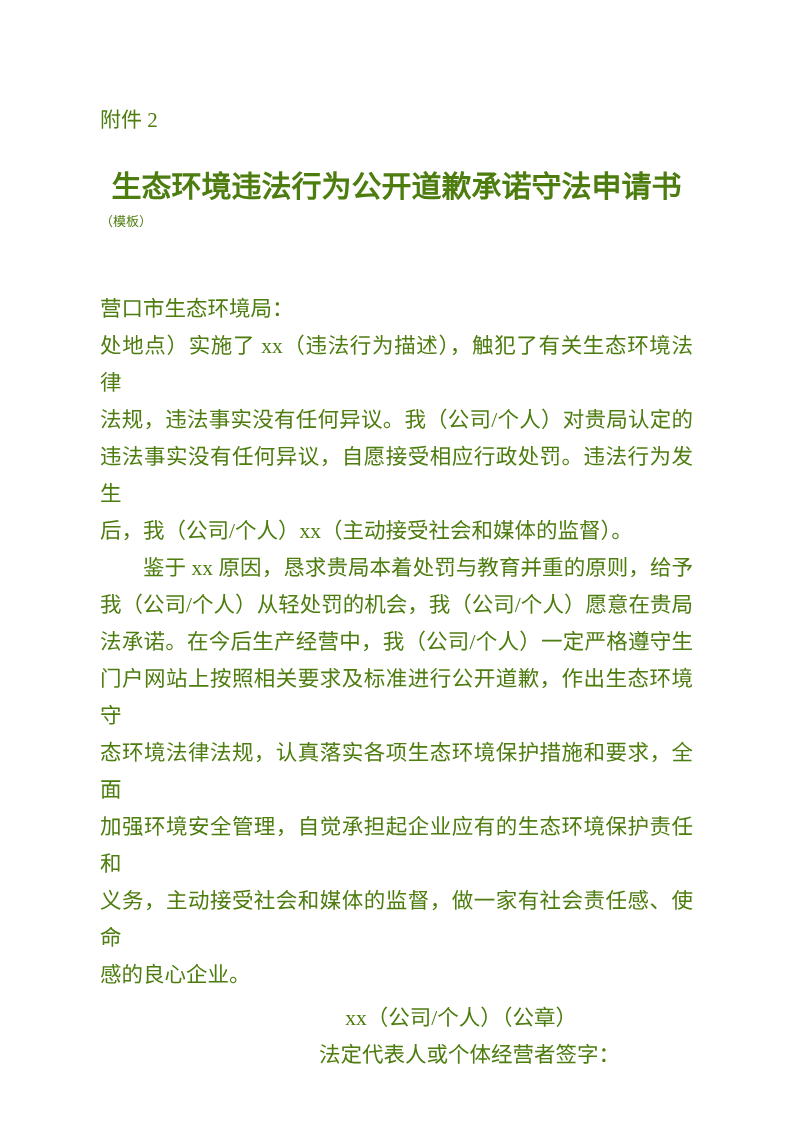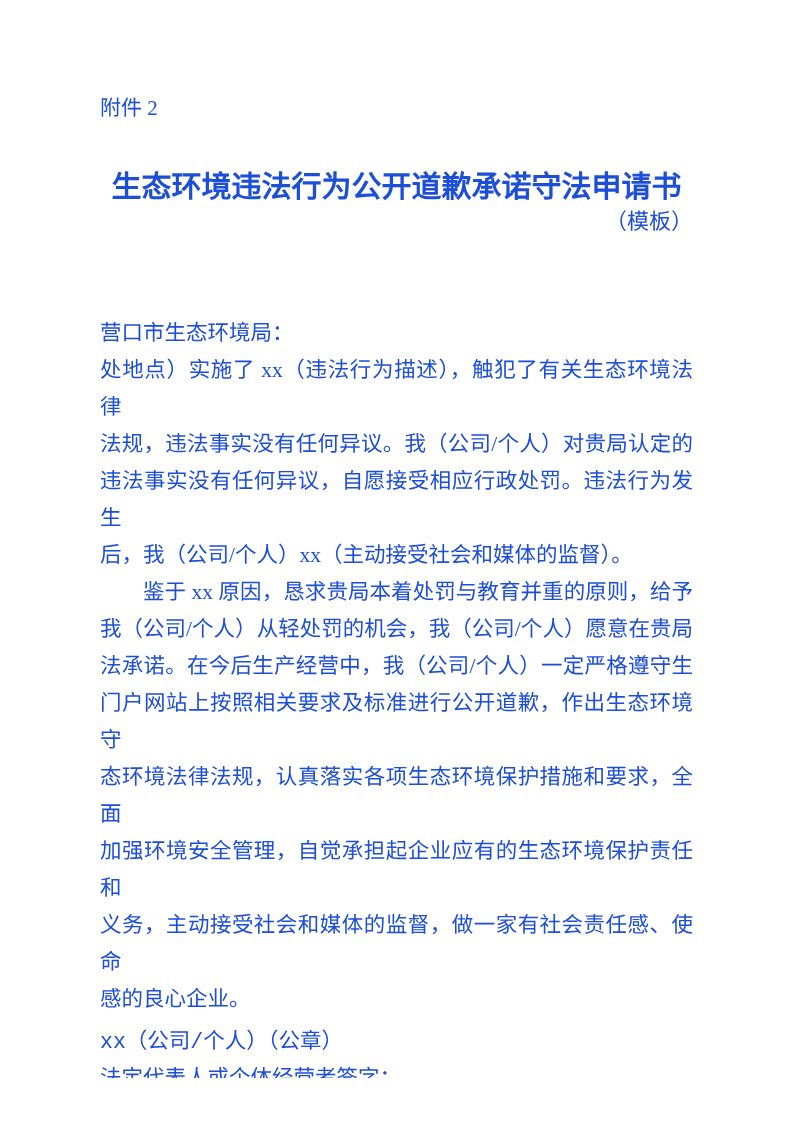--- a/index.html
+++ b/index.html
@@ -7,46 +7,46 @@
     padding: 0;
     background: #ffffff;
   }
   .page {
     position: relative;
     width: 793px;
     height: 1078px;
     margin: 0 auto;
     background: #ffffff;
     box-sizing: border-box;
-    padding: 0 100px;
+    padding: 12px 100px;
     overflow: hidden;
     font-family: "Liberation Serif", "DejaVu Serif", serif;
-    color: #1d4ed8;
+    color: #4d7c0f;
   }
   .attachment-label {
     margin-top: 93px;
     font-size: 21px;
     line-height: 30px;
     text-align: left;
   }
   .doc-title {
-    margin-top: 42px;
+    margin-top: 30px;
     font-size: 30px;
     font-weight: bold;
     line-height: 44px;
     text-align: center;
     white-space: nowrap;
   }
   .doc-subtitle {
-    font-size: 22px;
+    font-size: 13px;
     line-height: 26px;
-    text-align: right;
+    text-align: left;
   }
   .body-block {
-    margin-top: 80px;
+    margin-top: 56px;
     font-size: 21.5px;
     line-height: 37px;
   }
   .salutation {
     text-align: left;
   }
   .line {
     text-align: justify;
     text-align-last: justify;
   }
@@ -55,21 +55,21 @@
   }
   .line.indent {
     padding-left: 43px;
   }
   .signature-block {
     margin-top: 6px;
     font-size: 21.5px;
     line-height: 37px;
   }
   .sig-line {
-    font-family: Liberation Mono, monospace;
+    text-align: right;
   }
   .sig-line.signer   { padding-right: 116px; }
   .sig-line.rep      { padding-right: 73px;  }
 </style>
 </head>
 <body>
 
 <div class="page">
 
   <div class="attachment-label">附件 2</div>

